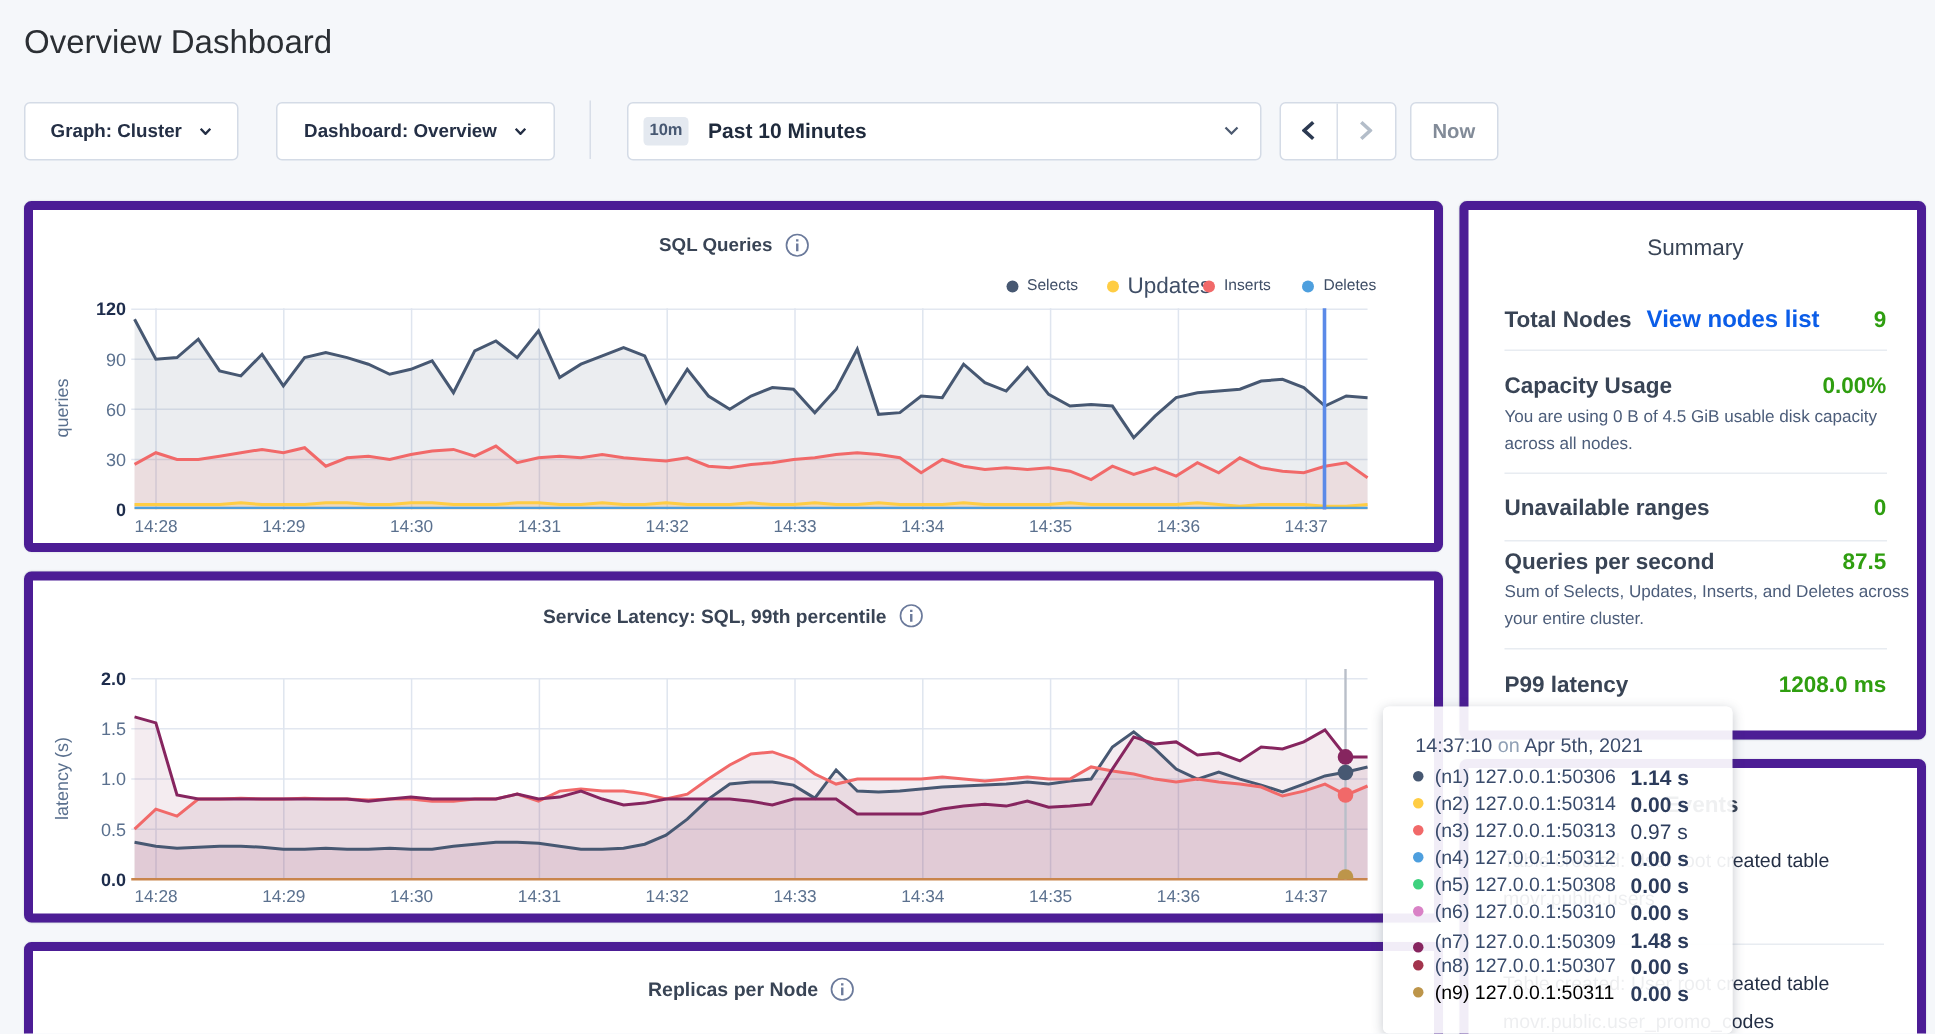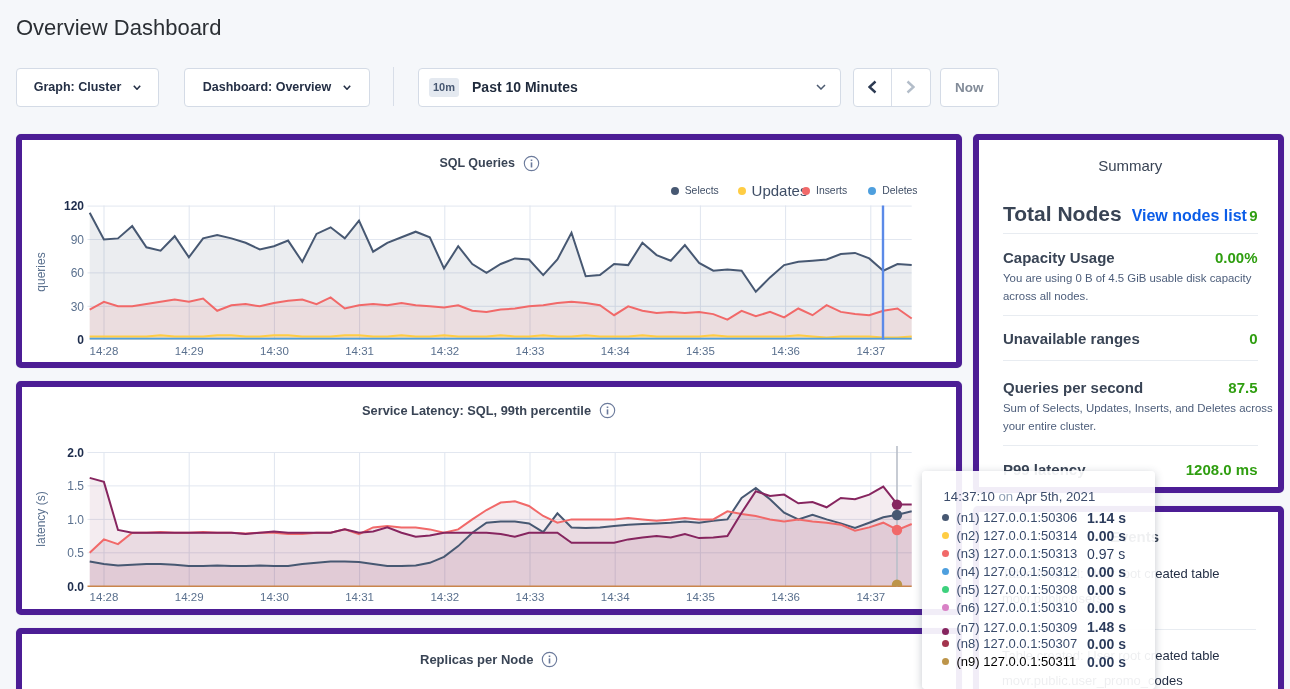--- a/index.html
+++ b/index.html
@@ -171,56 +171,56 @@
       <text x="508.0" y="214.2" text-anchor="middle" font-size="11.5" fill="#5a708e">14:33</text>
       <text x="593.2" y="214.2" text-anchor="middle" font-size="11.5" fill="#5a708e">14:34</text>
       <text x="678.4" y="214.2" text-anchor="middle" font-size="11.5" fill="#5a708e">14:35</text>
       <text x="763.6" y="214.2" text-anchor="middle" font-size="11.5" fill="#5a708e">14:36</text>
       <text x="848.8" y="214.2" text-anchor="middle" font-size="11.5" fill="#5a708e">14:37</text>
       <text x="23" y="132" text-anchor="middle" font-size="12" fill="#5a708e" transform="rotate(-90 23 132)">latency (s)</text>
     </svg>
 </div>
 
 <div class="card" style="left:16px;top:628px;width:945.5px;height:110px">
-  <div class="ctitle" style="left:398px;top:16.5px">
+  <div class="ctitle" style="left:410px;top:16.5px">
       <span style="font-size:13px">Replicas per Node</span>
     <svg width="17" height="17" style="margin-left:8px" viewBox="0 0 18 18">
         <circle cx="9" cy="9" r="7.6" fill="none" stroke="#6b7a9b" stroke-width="1.2"></circle>
         <line x1="9" y1="4.8" x2="9" y2="6.4" stroke="#6b7a9b" stroke-width="1.7"></line>
         <line x1="9" y1="7.8" x2="9" y2="13.2" stroke="#6b7a9b" stroke-width="1.7"></line>
       </svg>
   </div>
 </div>
 
 <div class="card" style="left:973px;top:133.5px;width:310.5px;height:359.5px;padding:17.5px 20px 0 24px">
   <div style="text-align:center;font-size:15px;font-weight:normal;color:#394455;line-height:18px">Summary</div>
   <div style="margin-top:29.8px">
       <div style="display:flex;align-items:baseline;height:18px;line-height:18px">
-        <span style="font-size:21px;font-weight:bold;color:#394455">Total Nodes</span>
+        <span style="font-size:15px;font-weight:bold;color:#394455">Total Nodes</span>
         <span style="color:#0b5de8;font-weight:bold;margin-left:10px">View nodes list</span>
         <span style="margin-left:auto;font-size:15px;font-weight:bold;color:#2f9e10">9</span>
       </div>
     </div>
   <div style="border-top:1px solid #e8ecf1;margin-top:10.4px"></div>
   <div style="margin-top:14.8px">
       <div style="display:flex;align-items:baseline;height:18px;line-height:18px">
         <span style="font-size:15px;font-weight:bold;color:#394455">Capacity Usage</span>
         <span style="margin-left:auto;font-size:15px;font-weight:bold;color:#2f9e10">0.00%</span>
       </div>
       <div style="font-size:11.4px;color:#4c5d7a;line-height:17.7px;margin-top:3px;width:274px">You are using 0 B of 4.5 GiB usable disk capacity across all nodes.</div>
     </div>
   <div style="border-top:1px solid #e8ecf1;margin-top:9.4px"></div>
   <div style="margin-top:13.9px">
       <div style="display:flex;align-items:flex-start;height:18px;line-height:18px">
         <span style="font-size:15px;font-weight:bold;color:#394455">Unavailable ranges</span>
         <span style="margin-left:auto;font-size:15px;font-weight:bold;color:#2f9e10">0</span>
       </div>
     </div>
   <div style="border-top:1px solid #e8ecf1;margin-top:12.7px"></div>
-  <div style="margin-top:18px">
+  <div style="margin-top:5px">
       <div style="display:flex;align-items:baseline;height:18px;line-height:18px">
         <span style="font-size:15px;font-weight:bold;color:#394455">Queries per second</span>
         <span style="margin-left:auto;font-size:15px;font-weight:bold;color:#2f9e10">87.5</span>
       </div>
       <div style="font-size:11.4px;color:#4c5d7a;line-height:17.7px;margin-top:3px;width:274px">Sum of Selects, Updates, Inserts, and Deletes across your entire cluster.</div>
     </div>
   <div style="border-top:1px solid #e8ecf1;margin-top:9.2px"></div>
   <div style="margin-top:15.1px">
       <div style="display:flex;align-items:baseline;height:18px;line-height:18px">
         <span style="font-size:15px;font-weight:bold;color:#394455">P99 latency</span>

